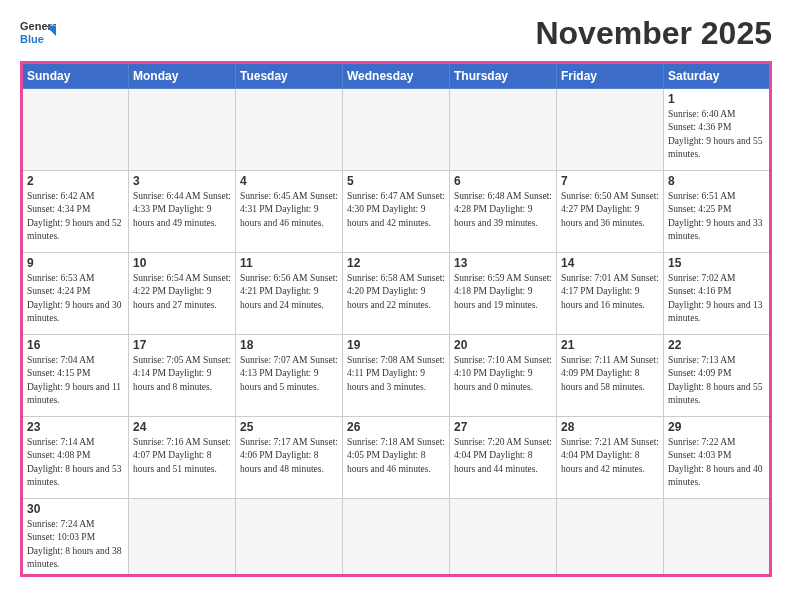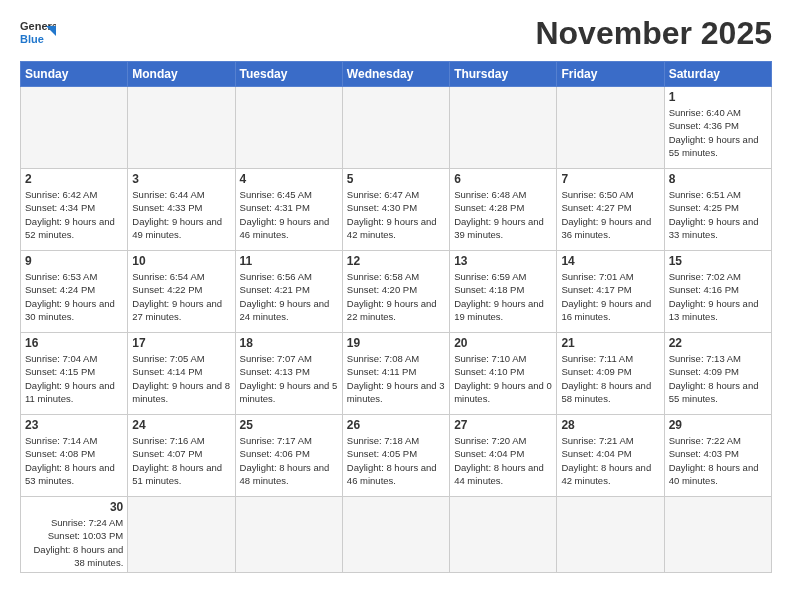--- a/index.html
+++ b/index.html
@@ -39,21 +39,21 @@
       color: #333;
       line-height: 1.1;
     }
     .location-title {
       font-size: 14px;
       color: #555;
     }
     .calendar {
       width: 100%;
       border-collapse: collapse;
-      border: 1px solid #ec4899;
+      border: 3px solid #ec4899;
     }
     .calendar th {
       background-color: #3A6CC8;
       color: #fff;
       font-size: 12px;
       font-weight: bold;
       padding: 5px 4px;
       text-align: left;
       border: 1px solid #5580d0;
     }
@@ -74,24 +74,24 @@
       font-size: 12px;
       font-weight: bold;
       color: #333;
       display: block;
       margin-bottom: 2px;
     }
     .day-info {
       font-size: 9.5px;
       color: #333;
       line-height: 1.4;
+      font-family: Liberation Serif, serif;
     }
     .last-row td {
       height: 68px;
-      text-align: right;
     }
   </style>
 </head>
 <body>
 
 <div class="page">
   <div class="header">
     <div class="logo">
       <svg class="logo-icon" viewBox="0 0 36 32" xmlns="http://www.w3.org/2000/svg">
         <text x="0" y="14" font-size="11" font-weight="bold" fill="#333">General</text>

